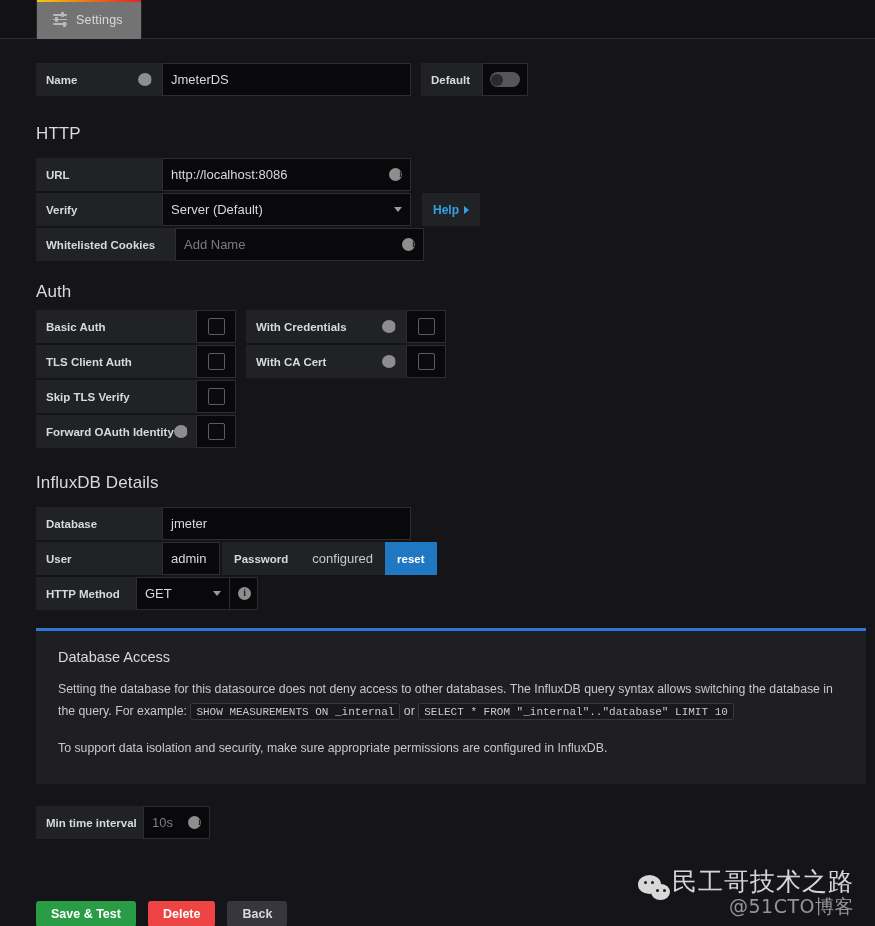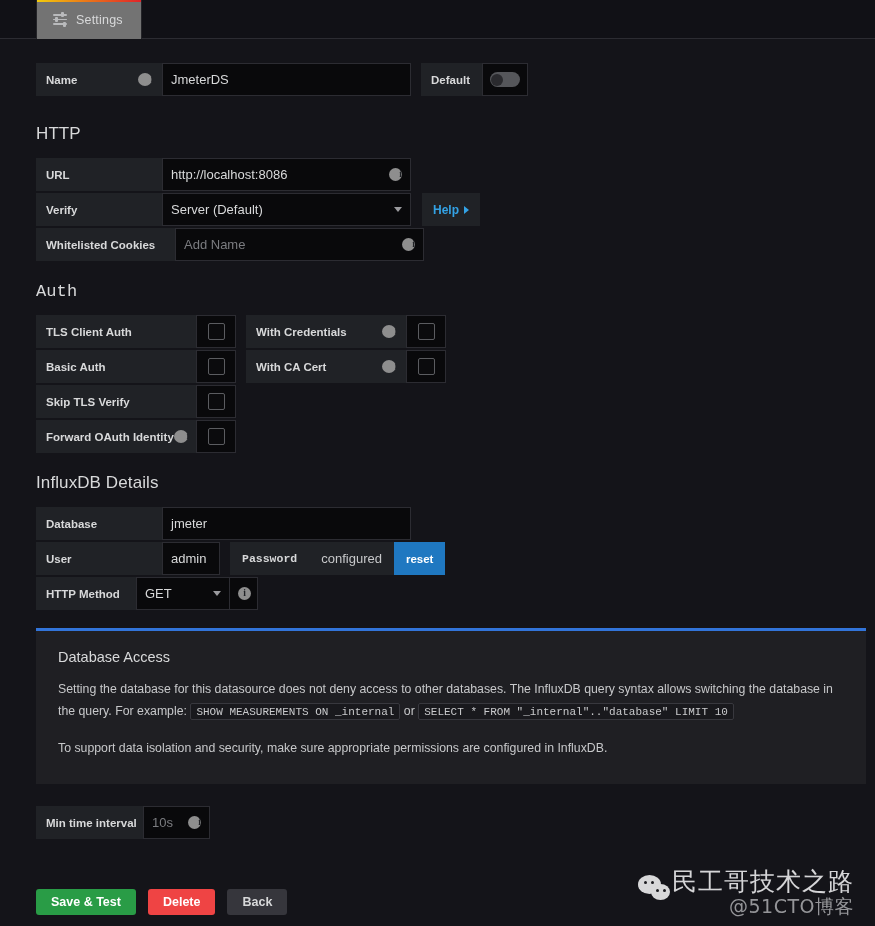--- a/index.html
+++ b/index.html
@@ -148,20 +148,21 @@
   }
 
   
   .btnrow { display: flex; gap: 12px; }
   .btn {
     height: 26px; padding: 0 15px;
     display: flex; align-items: center; justify-content: center;
     border: none; border-radius: 3px;
     font-size: 12.5px; font-weight: bold; color: #fff;
     cursor: pointer;
+    margin-top: 12px;
   }
   .btn-save { background: #299c46; }
   .btn-delete { background: #ef4444; }
   .btn-back { background: #36363c; color: #d8d9da; }
 
   
   .toggle-cell {
     background: #09090b; border: 1px solid #2c2c32;
     height: 33px; width: 46px;
     display: flex; align-items: center; justify-content: center;
@@ -277,35 +278,35 @@
           <span>Whitelisted Cookies</span>
         </div>
         <div class="finput" style="width:249px;">
           <span class="ph">Add Name</span>
           <span class="info">i</span>
         </div>
       </div>
     </div>
 
     <div style="position:absolute; left:36px; top:243px;">
-      <div class="section-title" style="margin-bottom:14px;font-family:Liberation Mono, monospace;">Auth</div>
+      <div class="section-title" style="margin-bottom:8px;">Auth</div>
 
       <div style="display:flex; gap:10px;">
         <div>
           <div class="row">
             <div class="flabel" style="width:160px;">
+              <span>Basic Auth</span>
+            </div>
+            <div class="cb-cell">
+                <span class="cb"></span>
+              </div>
+          </div>
+          <div class="row">
+            <div class="flabel" style="width:160px;">
               <span>TLS Client Auth</span>
-            </div>
-            <div class="cb-cell">
-                <span class="cb"></span>
-              </div>
-          </div>
-          <div class="row">
-            <div class="flabel" style="width:160px;">
-              <span>Basic Auth</span>
             </div>
             <div class="cb-cell">
                 <span class="cb"></span>
               </div>
           </div>
           <div class="row">
             <div class="flabel" style="width:160px;">
               <span>Skip TLS Verify</span>
             </div>
             <div class="cb-cell">
@@ -358,21 +359,21 @@
         </div>
       </div>
 
       <div class="row">
         <div class="flabel" style="width:126px;">
           <span>User</span>
         </div>
         <div class="finput" style="width:58px;">
           <span class="val">admin</span>
         </div>
-        <div class="flabel" style="margin-left:10px; padding:0 12px;font-family:Liberation Mono, monospace;">
+        <div class="flabel" style="margin-left:2px; padding:0 12px;">
           <span>Password</span>
         </div>
         <div class="flabel" style="padding:0 12px; color:#c7c8ca; font-weight:normal; font-size:13px;">
           <span>configured</span>
         </div>
         <button class="resetbtn">reset</button>
       </div>
 
       <div class="row">
         <div class="flabel" style="width:100px;">

